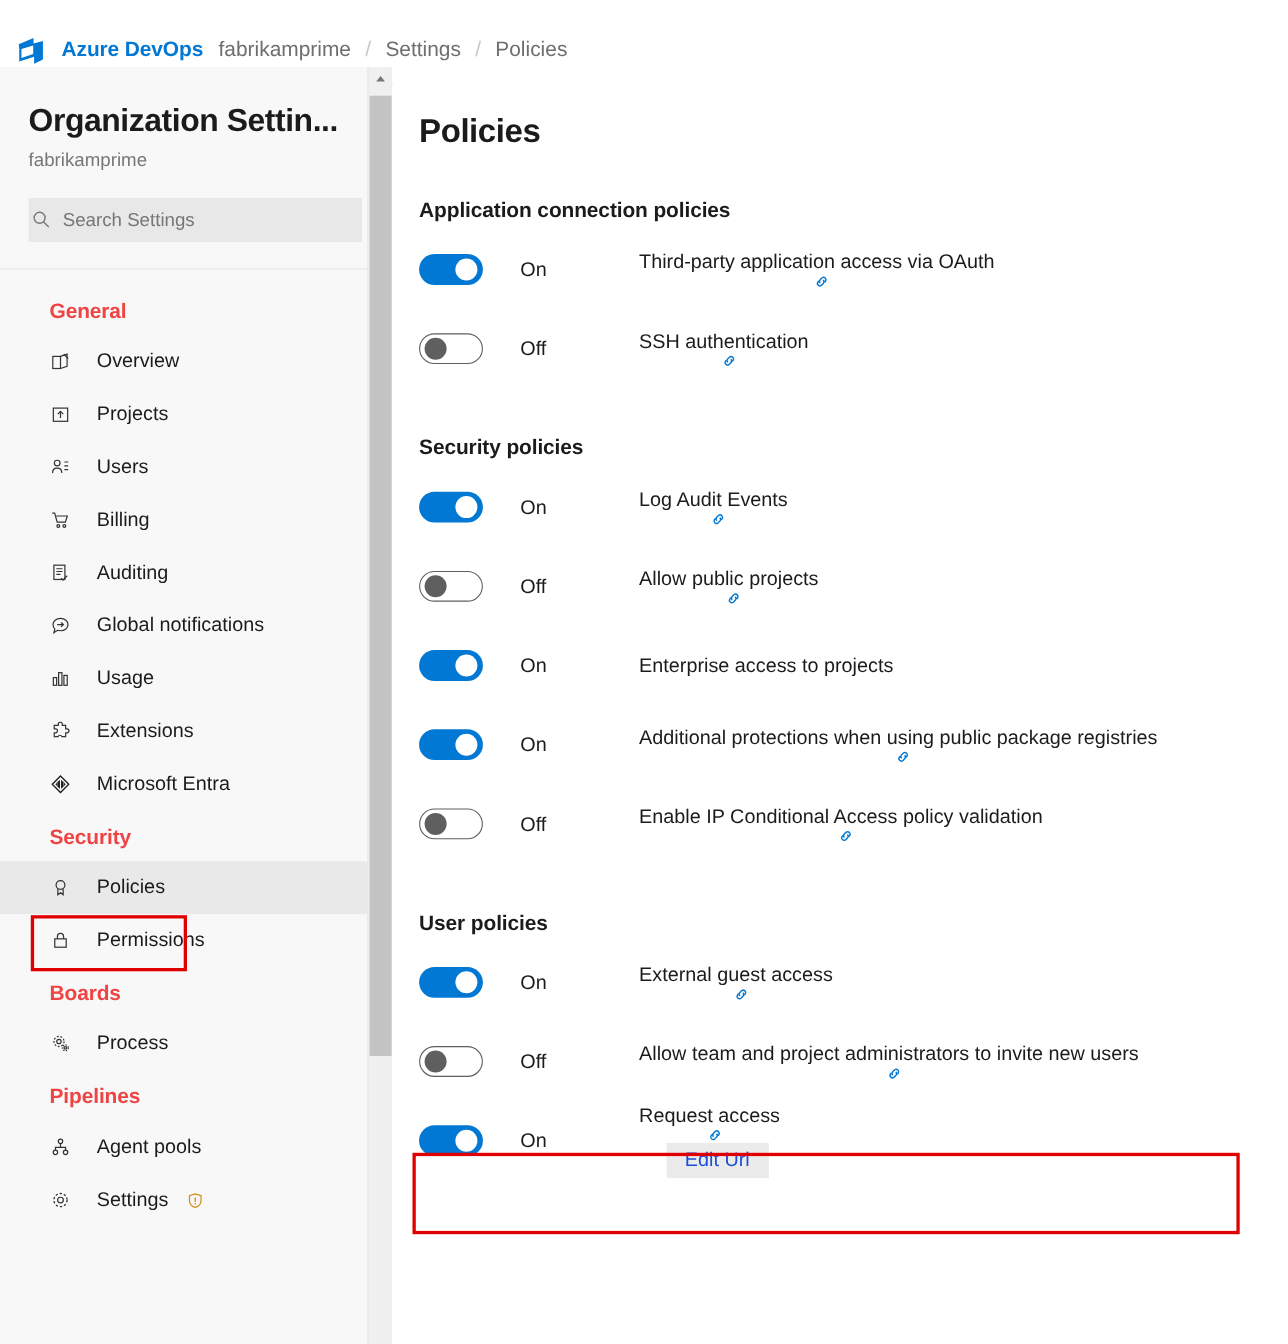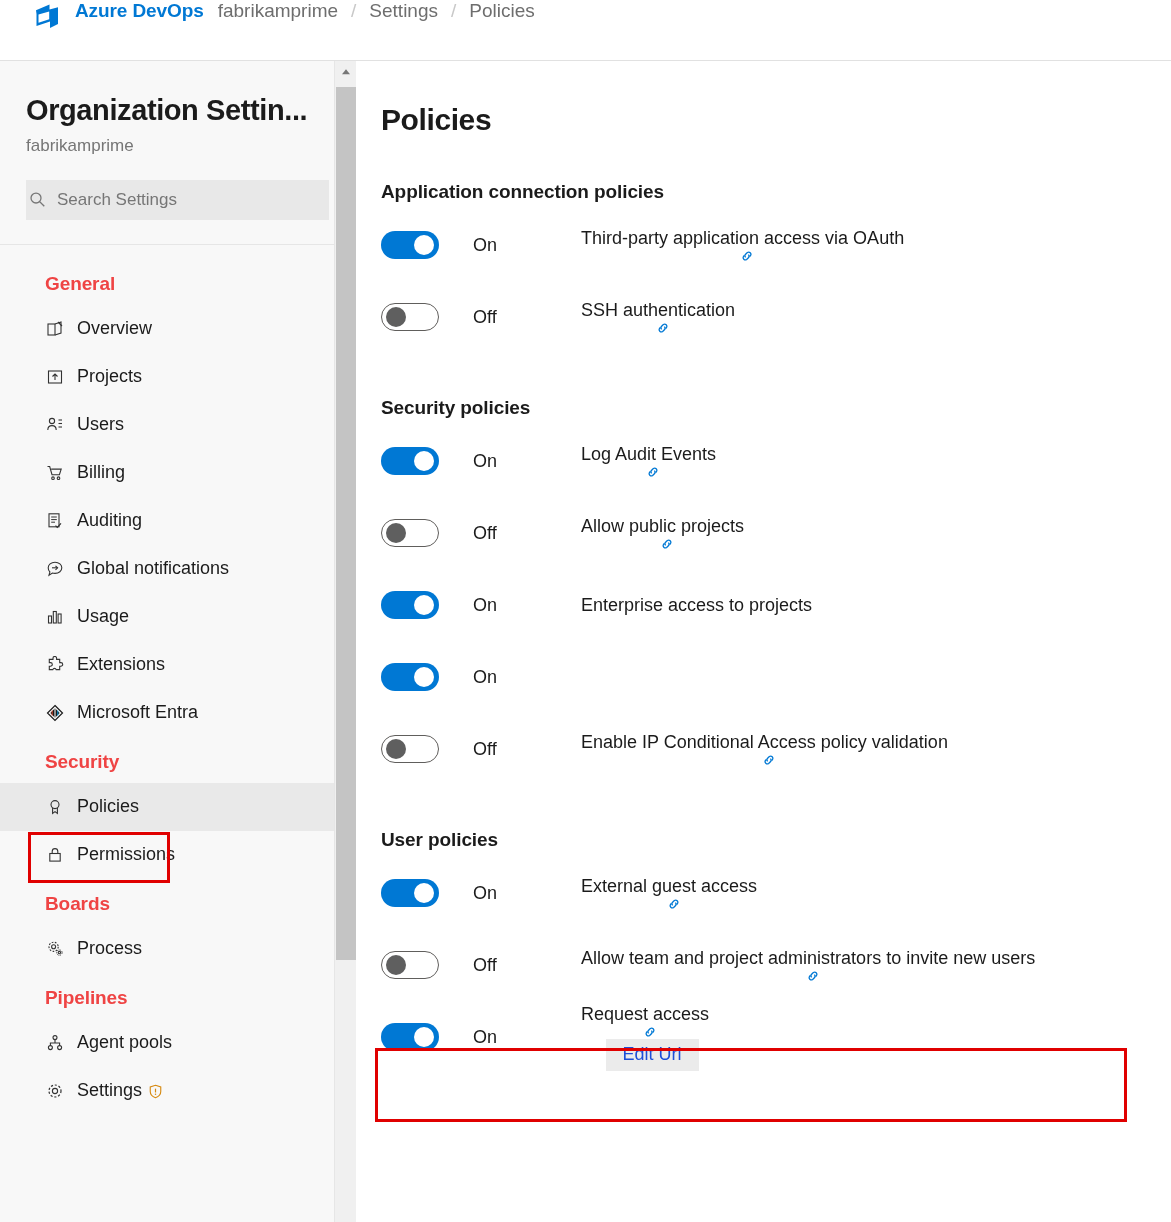--- a/index.html
+++ b/index.html
@@ -7,26 +7,26 @@
     width: 1171px;
     height: 1222px;
     background: #ffffff;
     font-family: "Liberation Sans", sans-serif;
     overflow: hidden;
   }
   body { position: relative; }
 
   
   .topbar {
-    position: absolute; top: 0; left: 0;
+    position: absolute; top: 16px; left: 0;
     width: 1171px; height: 61px;
     background: #ffffff;
     border-bottom: 1px solid #e1e1e1;
-    display: flex; align-items: flex-start;
-    padding-left: 31px;
+    display: flex; align-items: center;
+    padding-left: 12px;
   }
   .ado-logo { width: 32px; height: 32px; flex: 0 0 32px; margin-right: 12px; }
   .brand {
     color: #0078d4; font-weight: bold; font-size: 19px;
     letter-spacing: -0.1px; margin-right: 14px;
   }
   .crumb { color: #6e6e6e; font-size: 19px; }
   .crumb-sep { color: #c8c8c8; font-size: 19px; margin: 0 13px; }
 
   
@@ -57,20 +57,21 @@
   .nav { padding-top: 14px; }
   .nav-group {
     font-size: 19px; font-weight: 600; color: #ef4444;
     padding: 14px 0 10px 45px; letter-spacing: -0.1px;
   }
   .nav-item {
     display: flex; align-items: center;
     height: 48px; padding-left: 45px;
     font-size: 18px; color: #1b1b1b;
     position: relative;
+    gap: 11px;
   }
   .nav-item.active { background: #e9e9e9; }
   .nav-ico {
     width: 19px; height: 19px; flex: 0 0 19px;
     margin-right: 13px; display: flex; align-items: center; justify-content: center;
   }
   .nav-label { white-space: nowrap; }
   .badge-shield { margin-left: 6px; width: 15px; height: 15px; display:inline-block; vertical-align: -2px;}
 
   
@@ -439,20 +440,27 @@
       <div class="policy-label">
         <span>Enterprise access to projects</span>
       </div>
     </div>
 
     <div class="policy-row">
       <div class="toggle on">
           <span class="knob"></span>
         </div>
       <div class="state">On</div>
+      <div class="policy-label">
+        <span>Additional protections when using public package registries</span>
+        <svg class="link-ico" viewBox="0 0 16 16">
+            <path d="M6.4 9.6 a2.6 2.6 0 0 1 0 -3.6 l2 -2 a2.6 2.6 0 0 1 3.6 3.6 l-1 1" fill="none" stroke="#0078d4" stroke-width="1.5"></path>
+            <path d="M9.6 6.4 a2.6 2.6 0 0 1 0 3.6 l-2 2 a2.6 2.6 0 0 1 -3.6 -3.6 l1 -1" fill="none" stroke="#0078d4" stroke-width="1.5"></path>
+          </svg>
+      </div>
     </div>
 
     <div class="policy-row">
       <div class="toggle off">
           <span class="knob"></span>
         </div>
       <div class="state">Off</div>
       <div class="policy-label">
         <span>Enable IP Conditional Access policy validation</span>
         <svg class="link-ico" viewBox="0 0 16 16">

